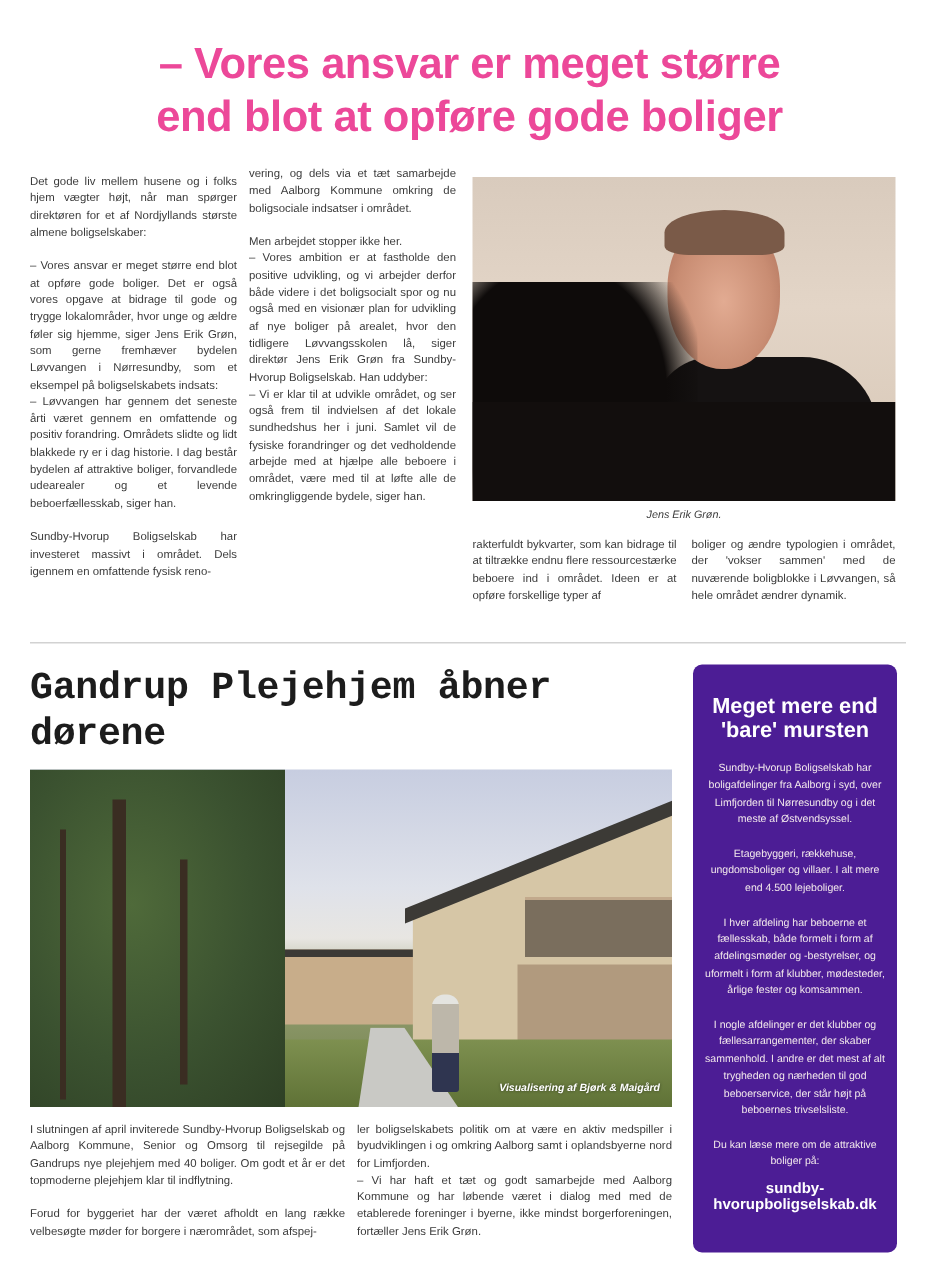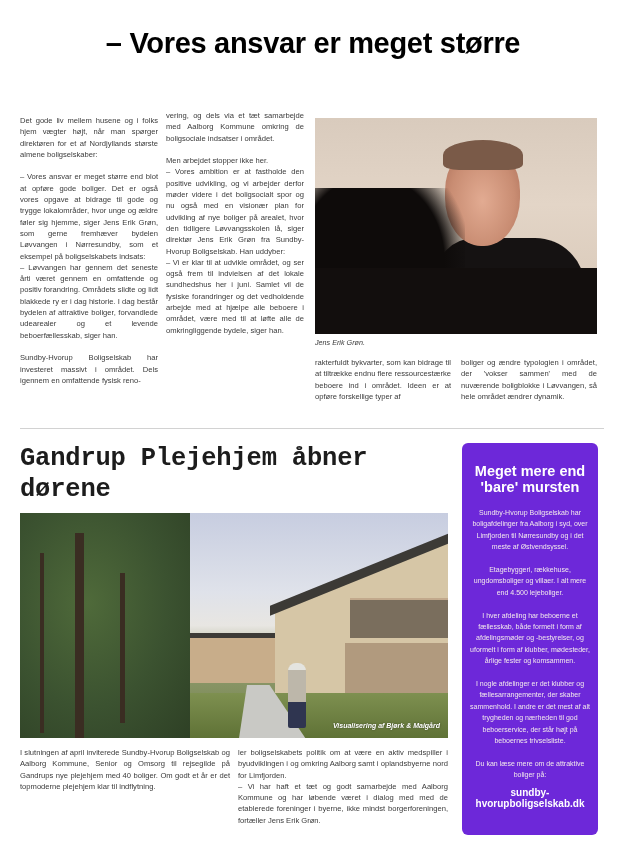--- a/index.html
+++ b/index.html
@@ -2,21 +2,21 @@
 <html><head>
 <meta charset="utf-8">
 <style>
   * { box-sizing: border-box; margin: 0; padding: 0; }
   html, body { width: 626px; height: 848px; background: #ffffff; overflow: hidden; }
   body { font-family: "Liberation Sans", sans-serif; color: #2a2a2a; position: relative; }
 
   .headline1 {
     position: absolute; left: 0; top: 26px; width: 626px;
     text-align: center; font-weight: bold; font-size: 29px; line-height: 35px;
-    color: #000000; letter-spacing: -0.3px;
+    color: #ec4899; letter-spacing: -0.3px;
   }
 
   .col {
     position: absolute; font-size: 7.6px; line-height: 11.3px; color: #3a3a3a;
     text-align: justify; hyphens: manual;
   }
   .col p { margin-bottom: 11.3px; }
   .col p.tight { margin-bottom: 0; }
 
   .photo1 {
@@ -40,21 +40,21 @@
     position: absolute; left: 130px; top: 28px; width: 75px; height: 100px;
     background: radial-gradient(ellipse at 50% 55%, #e2ab92 0%, #c98d73 60%, #a96d57 100%);
     border-radius: 45% 45% 48% 48%;
   }
   .photo1 .hair {
     position: absolute; left: 128px; top: 22px; width: 80px; height: 30px;
     background: #7a5a48; border-radius: 50% 50% 20% 20%;
   }
   .caption1 {
     position: absolute; left: 315px; top: 338px; width: 282px;
-    text-align: left; font-style: italic; font-size: 7.2px; color: #3a3a3a;
+    text-align: center; font-style: italic; font-size: 7.2px; color: #3a3a3a;
   }
 
   .divider {
     position: absolute; left: 20px; top: 428px; width: 584px; height: 1px;
     background: #d2d2d2;
   }
 
   .headline2 {
     position: absolute; left: 20px; top: 443px; width: 440px;
     font-weight: bold; font-size: 25.5px; line-height: 31px; color: #1c1c1c;
@@ -106,51 +106,52 @@
     border-radius: 8px 8px 2px 2px;
   }
   .caption2 {
     position: absolute; left: 300px; top: 722px; width: 140px;
     text-align: right; font-style: italic; font-weight: bold; font-size: 7px; color: #ffffff;
     text-shadow: 0 0 2px rgba(0,0,0,0.5);
   }
 
   .sidebar {
     position: absolute; left: 462px; top: 443px; width: 136px; height: 392px;
-    background: #6d28d9; border-radius: 6px; color: #ffffff; text-align: center;
+    background: #4c1d95; border-radius: 6px; color: #ffffff; text-align: center;
     padding: 20px 8px 0 8px;
   }
   .sidebar .sb-title {
     font-weight: bold; font-size: 14.5px; line-height: 16px; margin-bottom: 12px;
   }
   .sidebar .sb-p {
     font-size: 7px; line-height: 11.4px; margin-bottom: 11.4px; color: #f3e9ec;
   }
   .sidebar .sb-link {
     font-weight: bold; font-size: 10px; margin-top: 6px;
   }
 </style>
 </head>
 <body>
 
 <div class="headline1">
   <div>– Vores ansvar er meget større</div>
+  <div>end blot at opføre gode boliger</div>
 </div>
 
 <div class="col" style="left:20px; top:115px; width:138px;">
   <p>Det gode liv mellem husene og i folks hjem vægter højt, når man spørger direktøren for et af Nordjyllands største almene boligselskaber:</p>
   <p class="tight">– Vores ansvar er meget større end blot at opføre gode boliger. Det er også vores opgave at bidrage til gode og trygge lokalområder, hvor unge og ældre føler sig hjemme, siger Jens Erik Grøn, som gerne fremhæver bydelen Løvvangen i Nørresundby, som et eksempel på boligselskabets indsats:</p>
   <p>– Løvvangen har gennem det seneste årti været gennem en omfattende og positiv forandring. Områdets slidte og lidt blakkede ry er i dag historie. I dag består bydelen af attraktive boliger, forvandlede udearealer og et levende beboerfællesskab, siger han.</p>
   <p>Sundby-Hvorup Boligselskab har investeret massivt i området. Dels igennem en omfattende fysisk reno-</p>
 </div>
 
 <div class="col" style="left:166px; top:110px; width:138px;">
   <p>vering, og dels via et tæt samarbejde med Aalborg Kommune omkring de boligsociale indsatser i området.</p>
   <p class="tight">Men arbejdet stopper ikke her.</p>
-  <p class="tight">– Vores ambition er at fastholde den positive udvikling, og vi arbejder derfor møder videre i det boligsocialt spor og nu også med en visionær plan for udvikling af nye boliger på arealet, hvor den tidligere Løvvangsskolen lå, siger direktør Jens Erik Grøn fra Sundby-Hvorup Boligselskab. Han uddyber:</p>
+  <p class="tight">– Vores ambition er at fastholde den positive udvikling, og vi arbejder derfor både videre i det boligsocialt spor og nu også med en visionær plan for udvikling af nye boliger på arealet, hvor den tidligere Løvvangsskolen lå, siger direktør Jens Erik Grøn fra Sundby-Hvorup Boligselskab. Han uddyber:</p>
   <p>– Vi er klar til at udvikle området, og ser også frem til indvielsen af det lokale sundhedshus her i juni. Samlet vil de fysiske forandringer og det vedholdende arbejde med at hjælpe alle beboere i området, være med til at løfte alle de omkringliggende bydele, siger han.</p>
 </div>
 
 <div class="photo1">
   <div class="body"></div>
   <div class="head"></div>
   <div class="hair"></div>
   <div class="blur-fg"></div>
   <div class="blur-fg2"></div>
 </div>
@@ -180,20 +181,21 @@
   <div class="trees"></div>
   <div class="trunk" style="left:55px; top:20px; width:9px; height:205px;"></div>
   <div class="trunk" style="left:100px; top:60px; width:5px; height:150px;"></div>
   <div class="trunk" style="left:20px; top:40px; width:4px; height:180px;"></div>
   <div class="person"></div>
 </div>
 <div class="caption2">Visualisering af Bjørk &amp; Maigård</div>
 
 <div class="col" style="left:20px; top:747px; width:210px;">
   <p>I slutningen af april inviterede Sundby-Hvorup Boligselskab og Aalborg Kommune, Senior og Omsorg til rejsegilde på Gandrups nye plejehjem med 40 boliger. Om godt et år er det topmoderne plejehjem klar til indflytning.</p>
+  <p>Forud for byggeriet har der været afholdt en lang række velbesøgte møder for borgere i nærområdet, som afspej-</p>
 </div>
 <div class="col" style="left:238px; top:747px; width:210px;">
   <p class="tight">ler boligselskabets politik om at være en aktiv medspiller i byudviklingen i og omkring Aalborg samt i oplandsbyerne nord for Limfjorden.</p>
   <p>– Vi har haft et tæt og godt samarbejde med Aalborg Kommune og har løbende været i dialog med med de etablerede foreninger i byerne, ikke mindst borgerforeningen, fortæller Jens Erik Grøn.</p>
 </div>
 
 <div class="sidebar">
   <div class="sb-title">
     <div>Meget mere end</div>
     <div>'bare' mursten</div>

